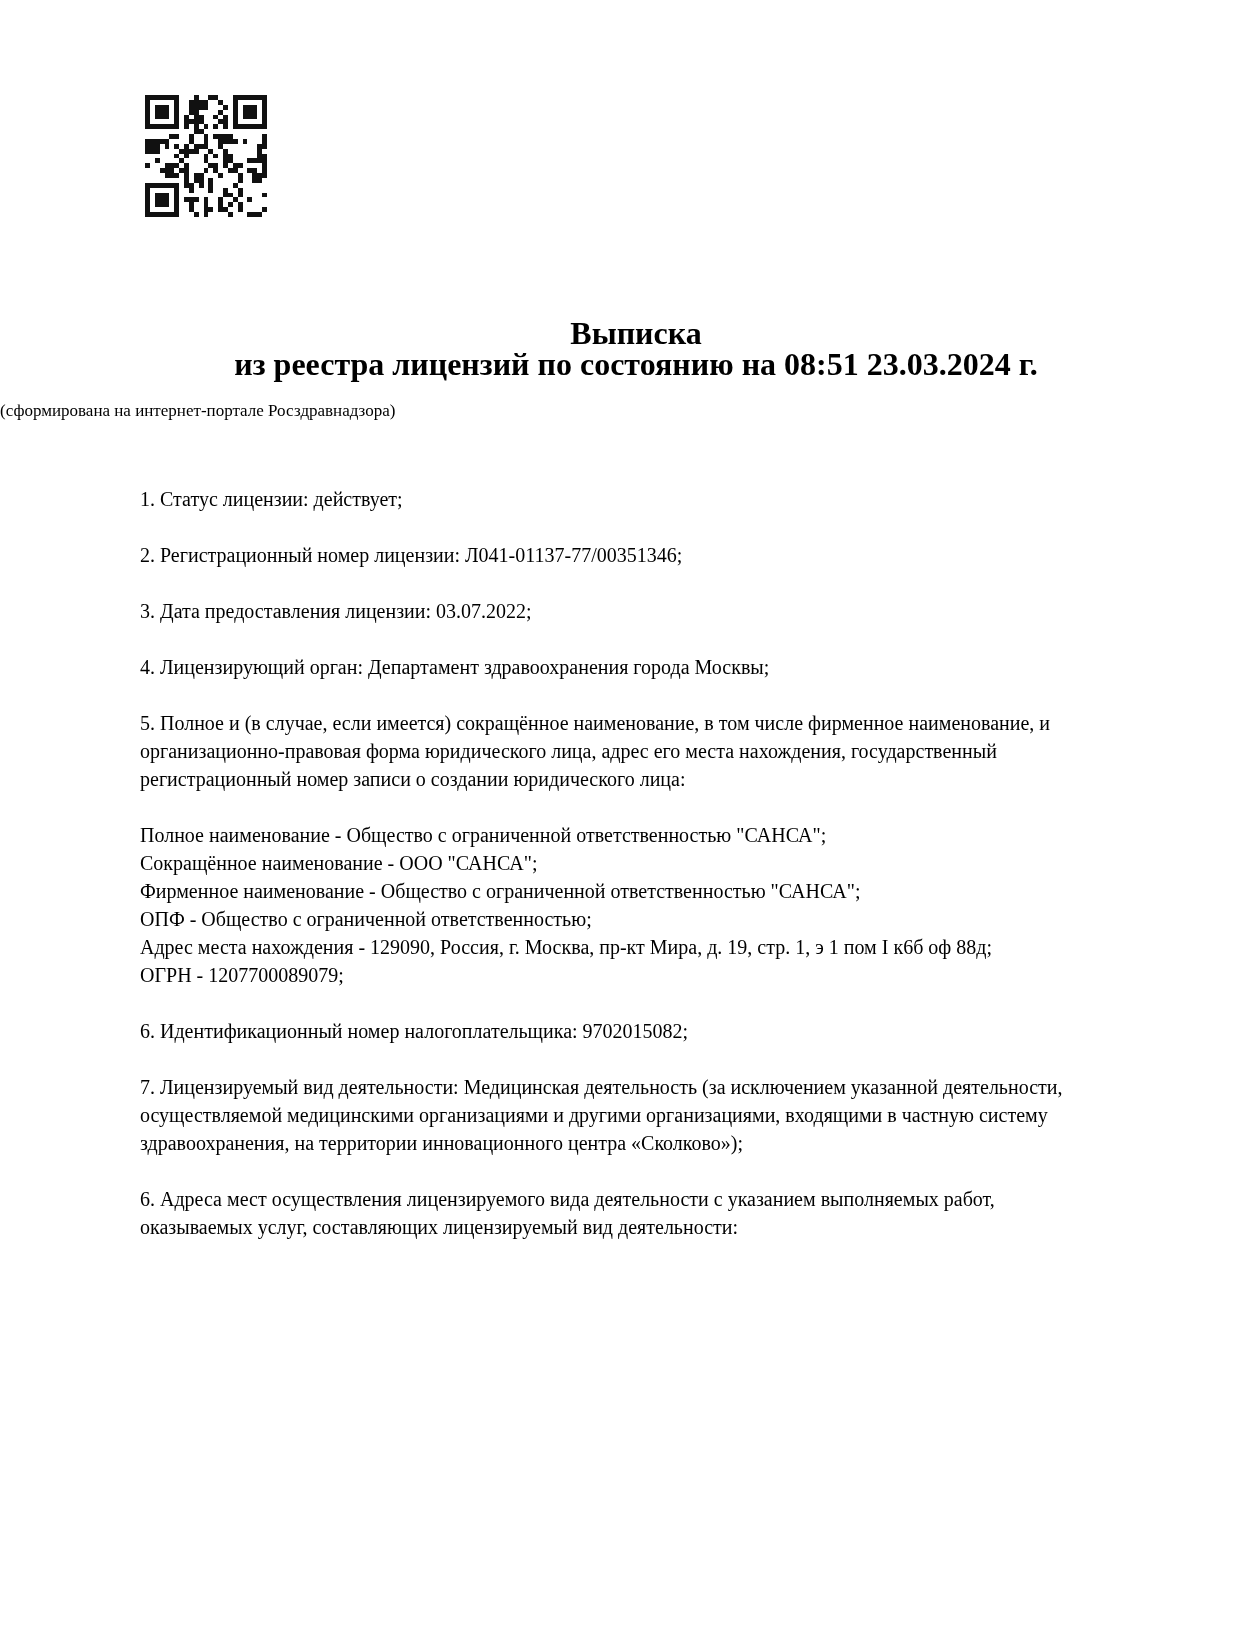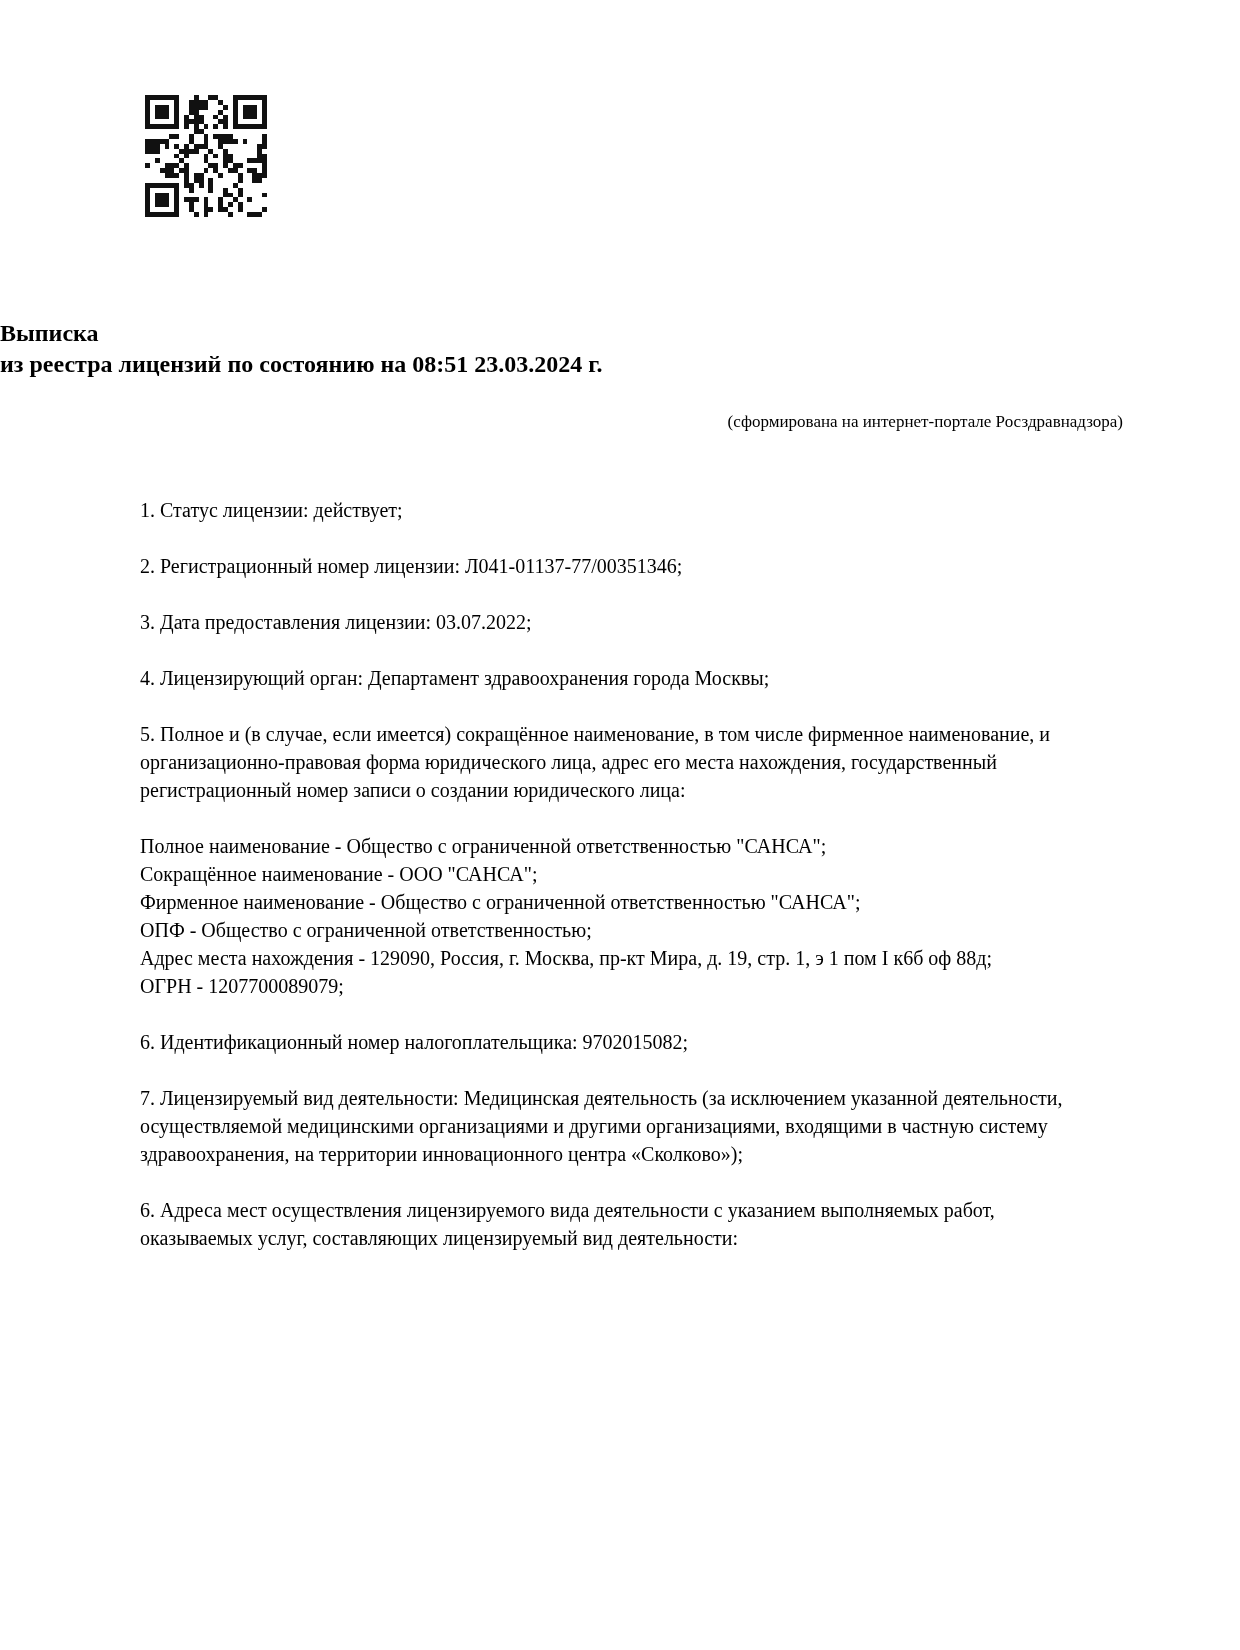--- a/index.html
+++ b/index.html
@@ -21,27 +21,29 @@
   .qr {
     position: absolute;
     left: 145px;
     top: 95px;
     width: 122px;
     height: 122px;
   }
   .qr svg { display: block; width: 100%; height: 100%; }
   .title-block {
     padding-top: 318px;
+    text-align: center;
     font-weight: bold;
-    font-size: 24px;
+    font-size: 32px;
     line-height: 31px;
+    padding-left: 32px;
   }
   .subtitle {
-    margin-top: 30px;
-    text-align: right;
+    margin-top: 19px;
+    text-align: left;
     padding-right: 117px;
     font-size: 17px;
     line-height: 24px;
   }
   .doc-body {
     margin: 62px 145px 4px 140px;
     font-size: 20px;
     line-height: 28px;
   }
   .block { margin-bottom: 28px; }

